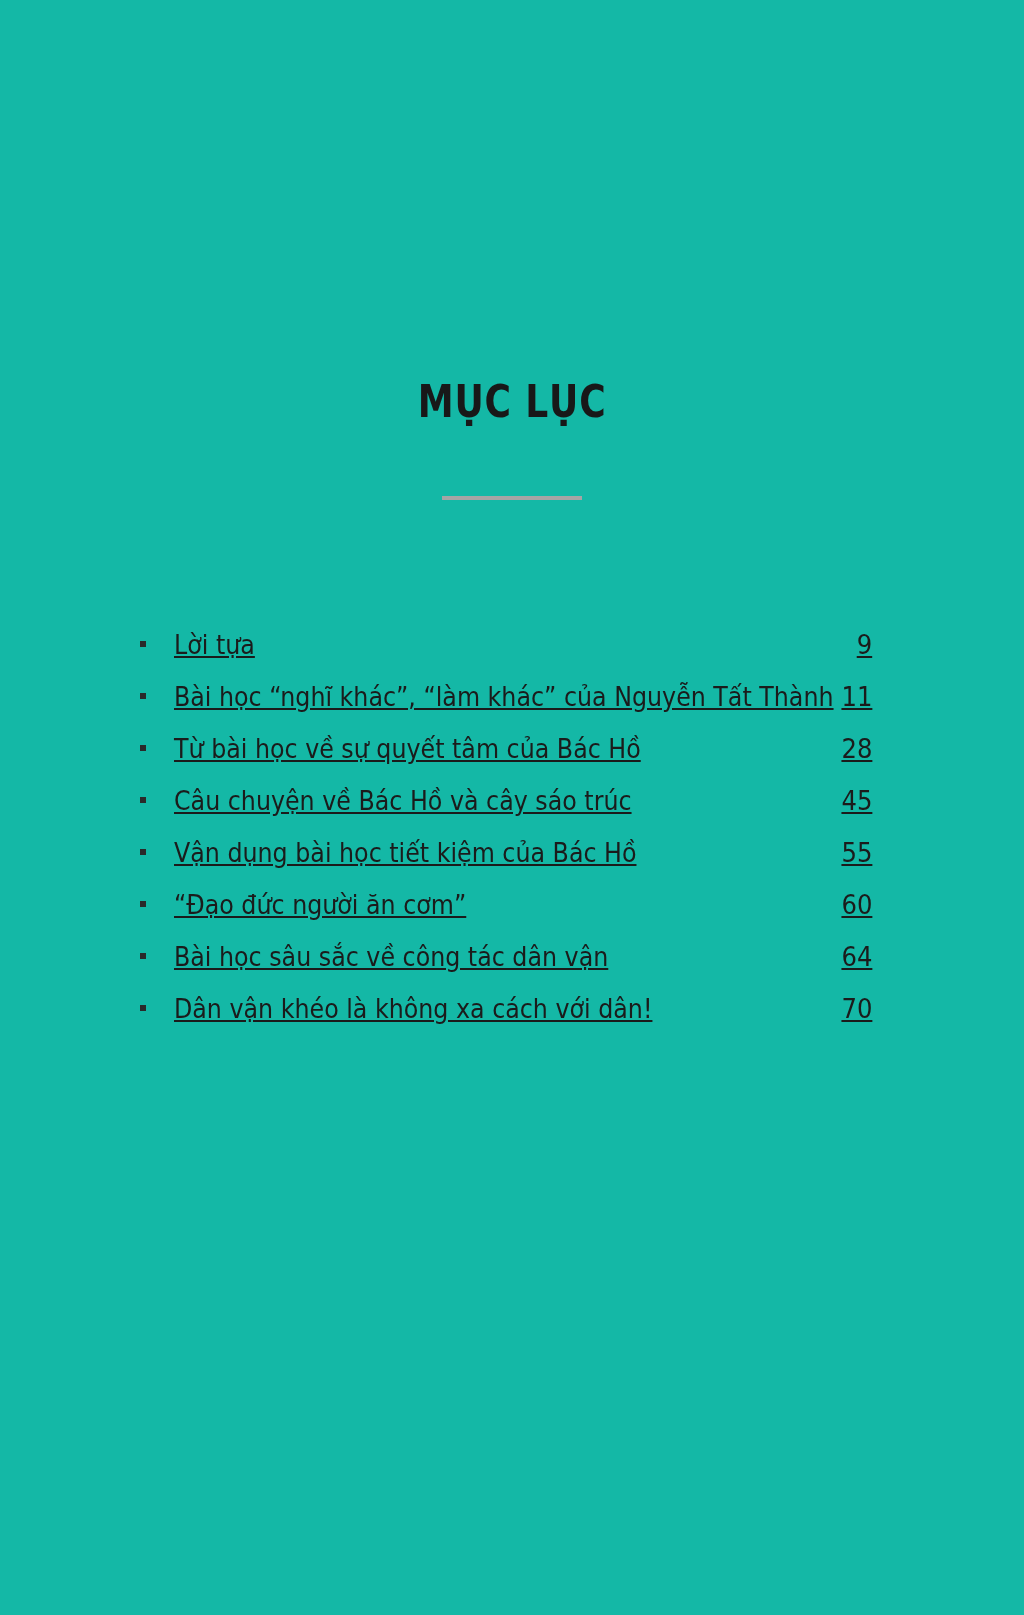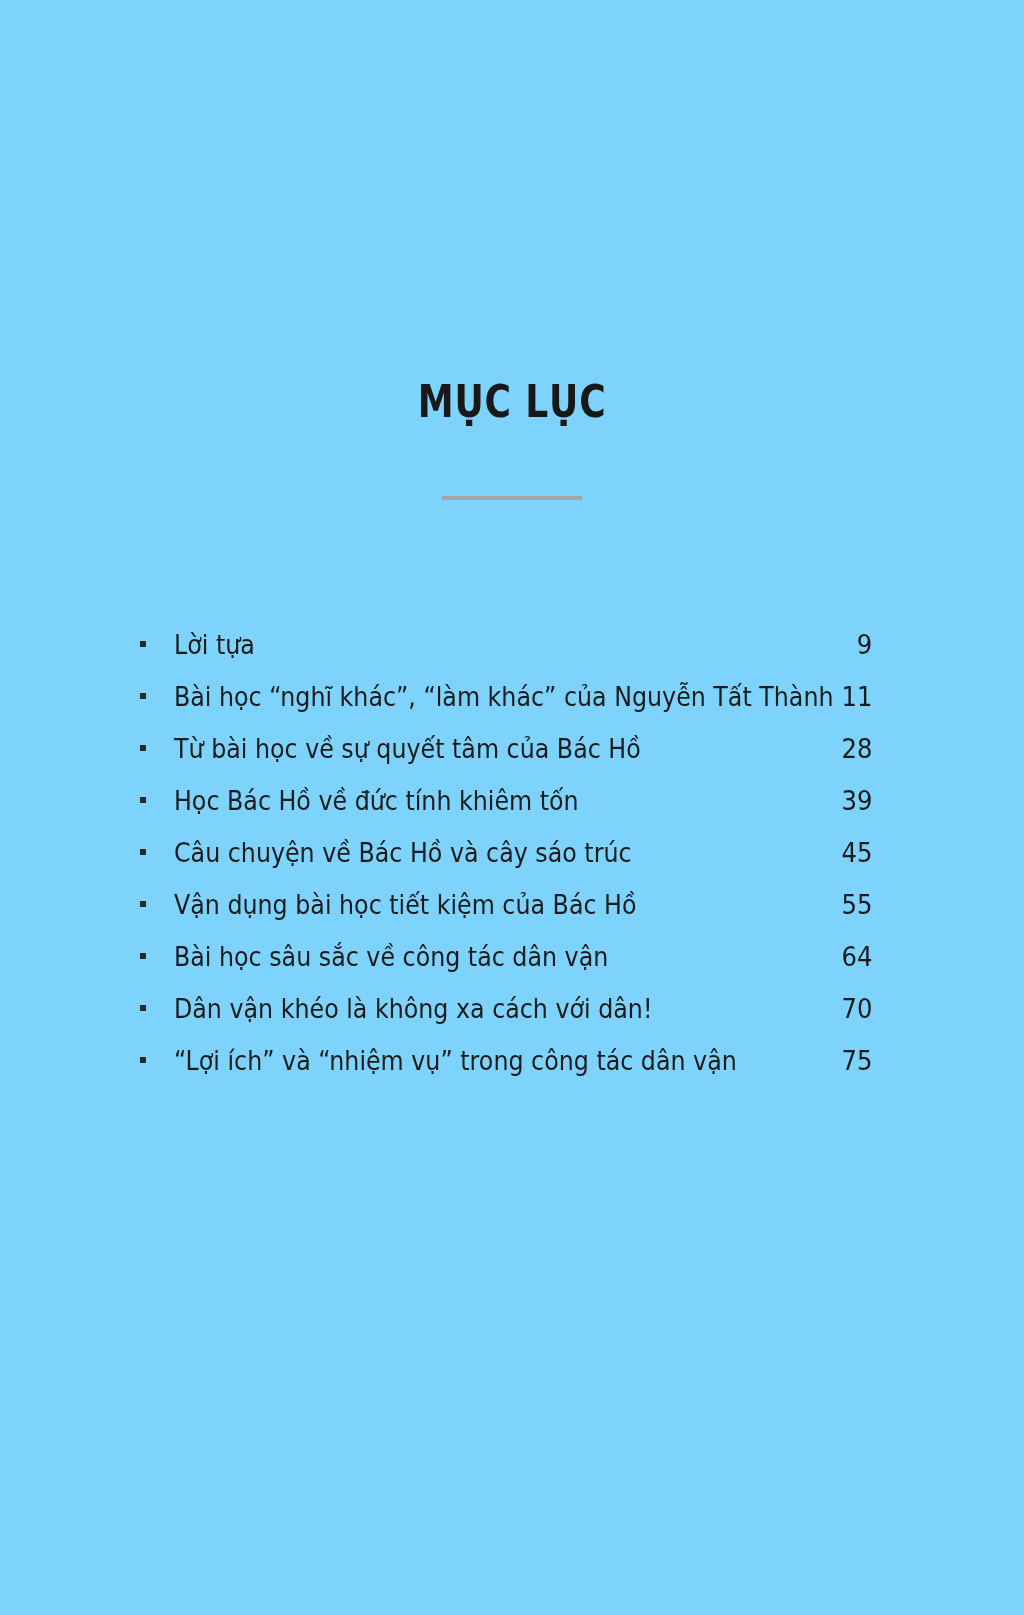--- a/index.html
+++ b/index.html
@@ -42,20 +42,21 @@
     padding-left: 140px;
     padding-right: 152px;
   }
   li.toc-entry {
     display: flex;
     align-items: center;
     height: 52px;
     font-size: 27px;
     line-height: 1;
     white-space: nowrap;
+    text-decoration: underline;
   }
   .bullet {
     flex: none;
     width: 6px;
     height: 6px;
     background: #2a2a2a;
     margin-right: 28px;
   }
   .entry-title {
     flex: 1 1 auto;
@@ -68,21 +69,21 @@
     flex: none;
     margin-left: 20px;
     text-align: right;
     transform: scaleX(0.9);
     transform-origin: right center;
   }
 </style>
 </head>
 <body style="color: rgb(27, 27, 27);">
 
-<div class="page" style="background: #7dd3fc;">
+<div class="page" style="background: #14b8a6;">
   <h1 class="title">
     <span class="cond-c">MỤC LỤC</span>
   </h1>
 
   <div class="divider" style="background: rgb(165, 165, 165);"></div>
 
   <ul class="toc">
   <li class="toc-entry">
     <span class="bullet" style="background: rgb(42, 42, 42);"></span>
     <span class="entry-title">Lời tựa</span>
@@ -97,52 +98,47 @@
 
 
 
   <li class="toc-entry">
     <span class="bullet" style="background: rgb(42, 42, 42);"></span>
     <span class="entry-title">Từ bài học về sự quyết tâm của Bác Hồ</span>
     <span class="entry-page">28</span>
   </li>
 
 
-  <li class="toc-entry">
-    <span class="bullet" style="background: rgb(42, 42, 42);"></span>
-    <span class="entry-title">Học Bác Hồ về đức tính khiêm tốn</span>
-    <span class="entry-page">39</span>
-  </li>
 
   <li class="toc-entry">
     <span class="bullet" style="background: rgb(42, 42, 42);"></span>
     <span class="entry-title">Câu chuyện về Bác Hồ và cây sáo trúc</span>
     <span class="entry-page">45</span>
   </li>
 
 
   <li class="toc-entry">
     <span class="bullet" style="background: rgb(42, 42, 42);"></span>
     <span class="entry-title">Vận dụng bài học tiết kiệm của Bác Hồ</span>
     <span class="entry-page">55</span>
   </li>
 
+  <li class="toc-entry">
+    <span class="bullet" style="background: rgb(42, 42, 42);"></span>
+    <span class="entry-title">“Đạo đức người ăn cơm”</span>
+    <span class="entry-page">60</span>
+  </li>
 
   <li class="toc-entry">
     <span class="bullet" style="background: rgb(42, 42, 42);"></span>
     <span class="entry-title">Bài học sâu sắc về công tác dân vận</span>
     <span class="entry-page">64</span>
   </li>
 
   <li class="toc-entry">
     <span class="bullet" style="background: rgb(42, 42, 42);"></span>
     <span class="entry-title">Dân vận khéo là không xa cách với dân!</span>
     <span class="entry-page">70</span>
   </li>
 
-  <li class="toc-entry">
-    <span class="bullet" style="background: rgb(42, 42, 42);"></span>
-    <span class="entry-title">“Lợi ích” và “nhiệm vụ” trong công tác dân vận</span>
-    <span class="entry-page">75</span>
-  </li>
 
 </ul>
 </div>
 
 </body></html>

